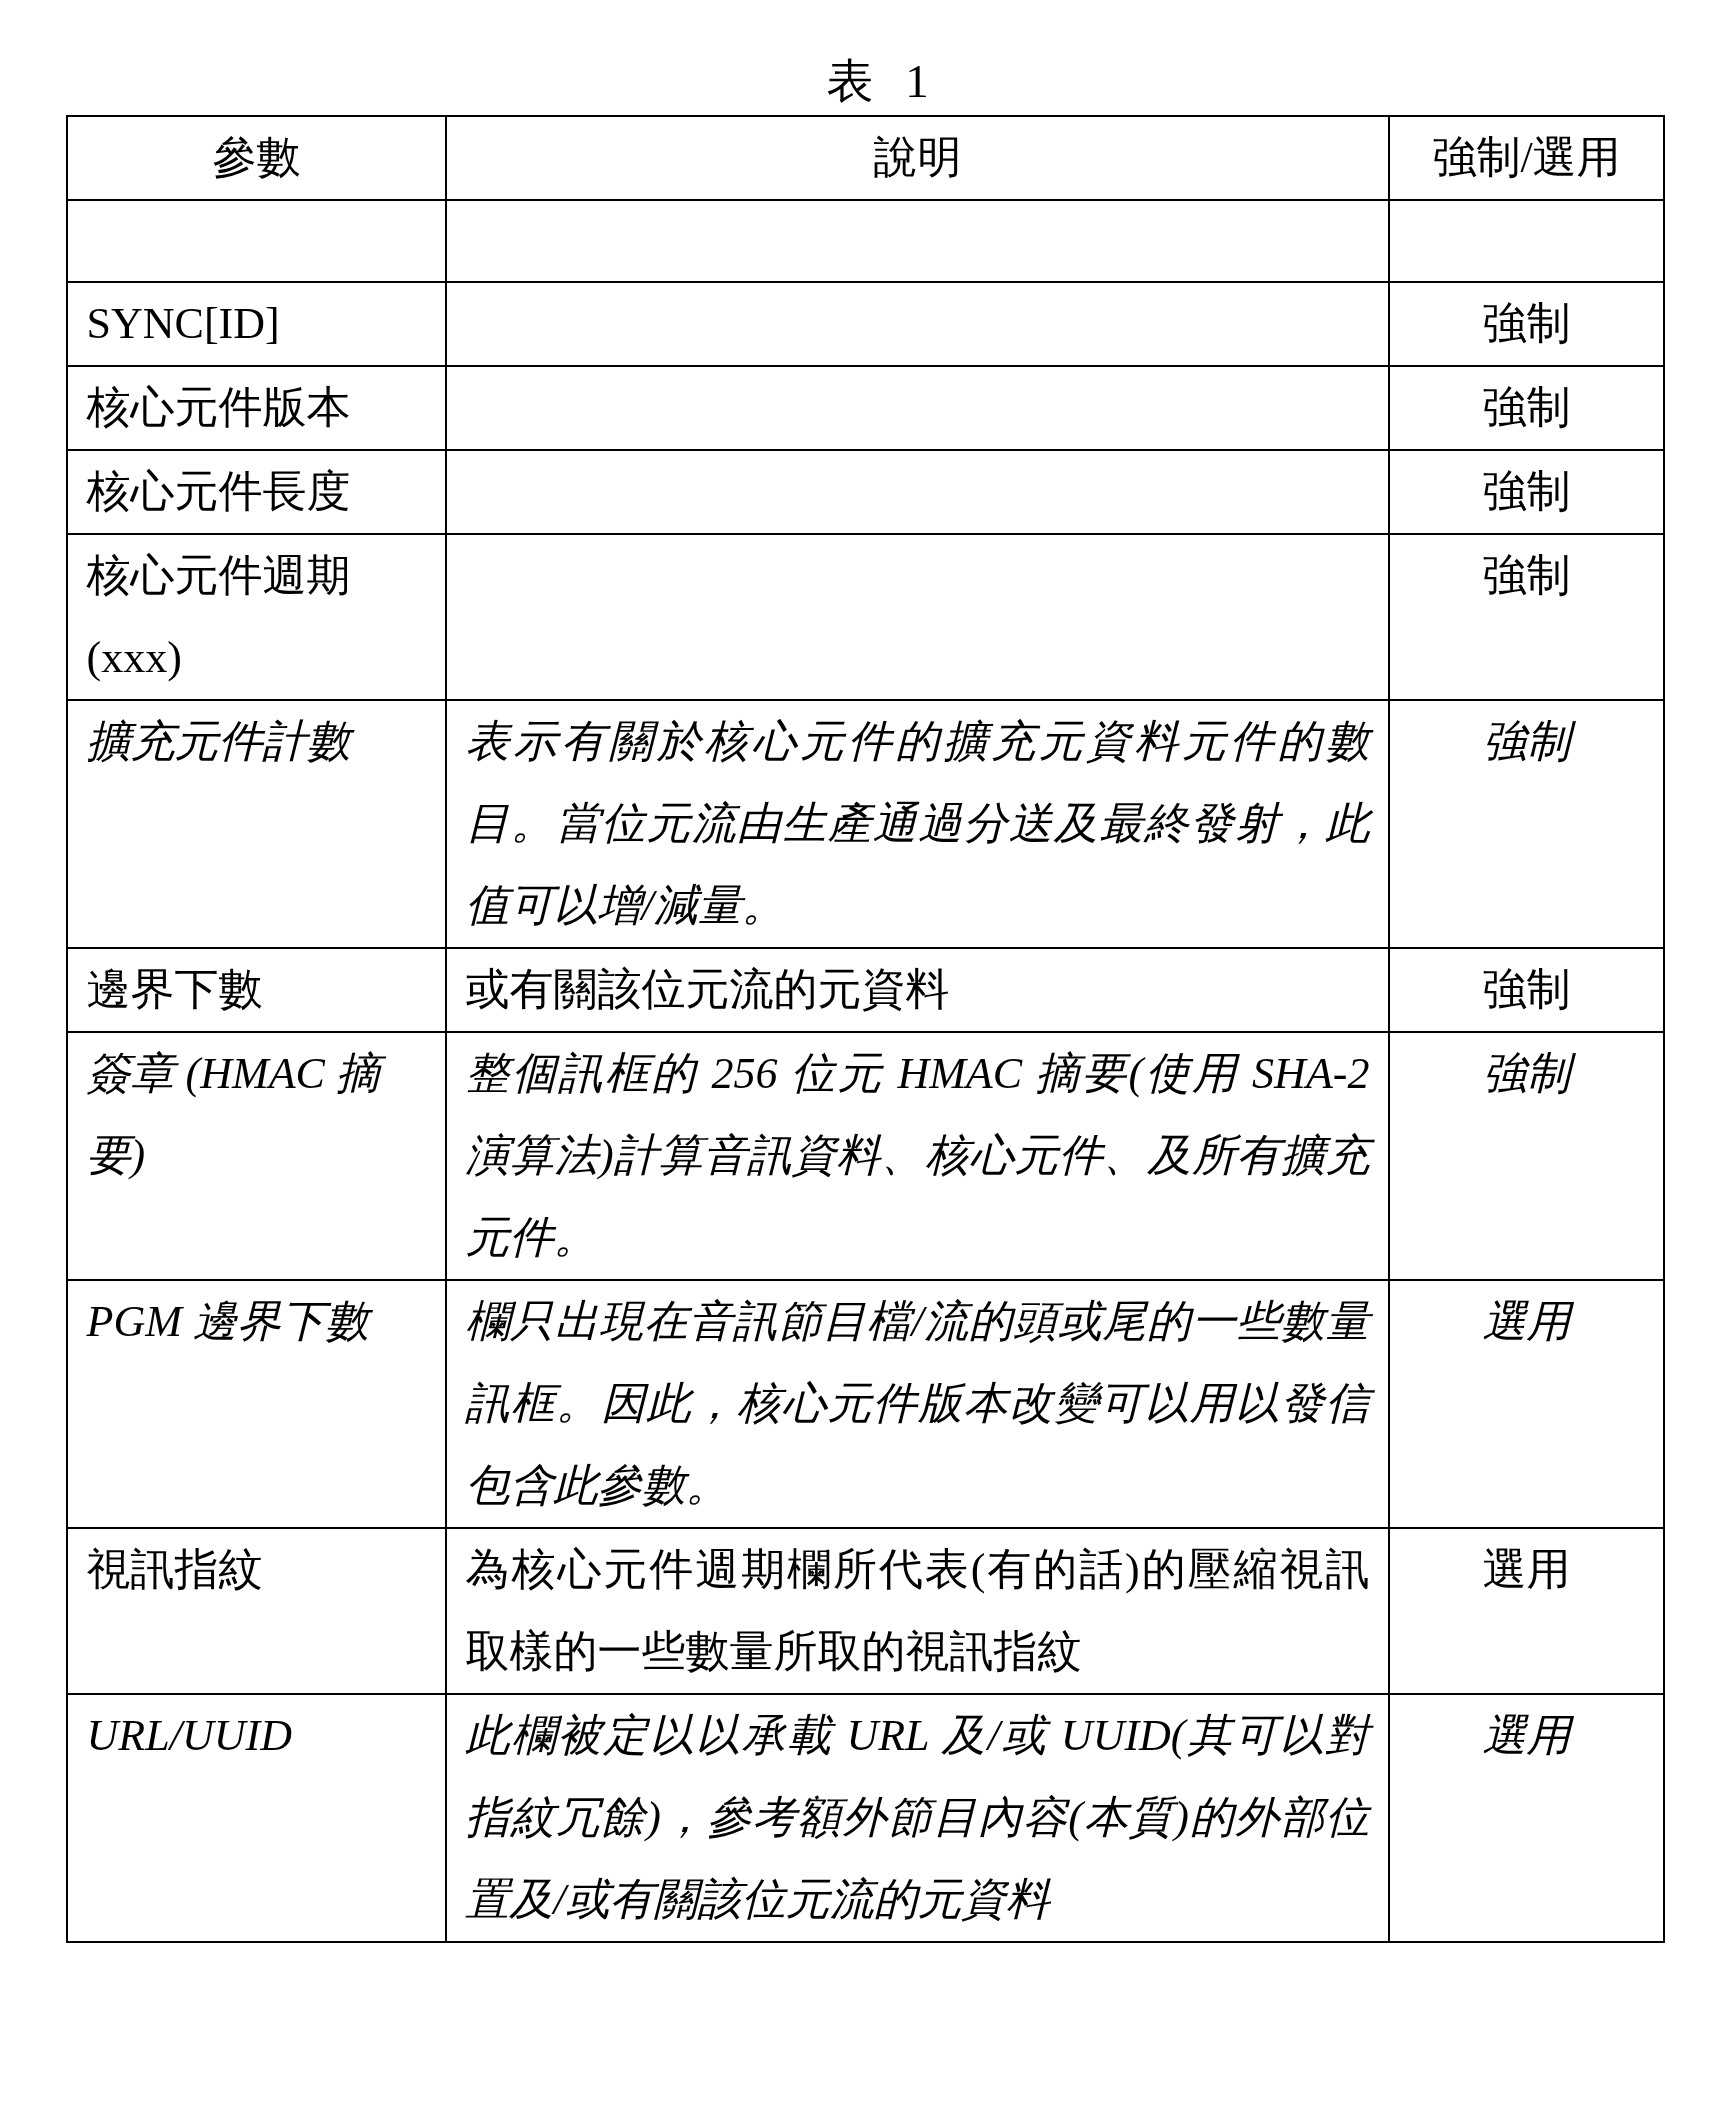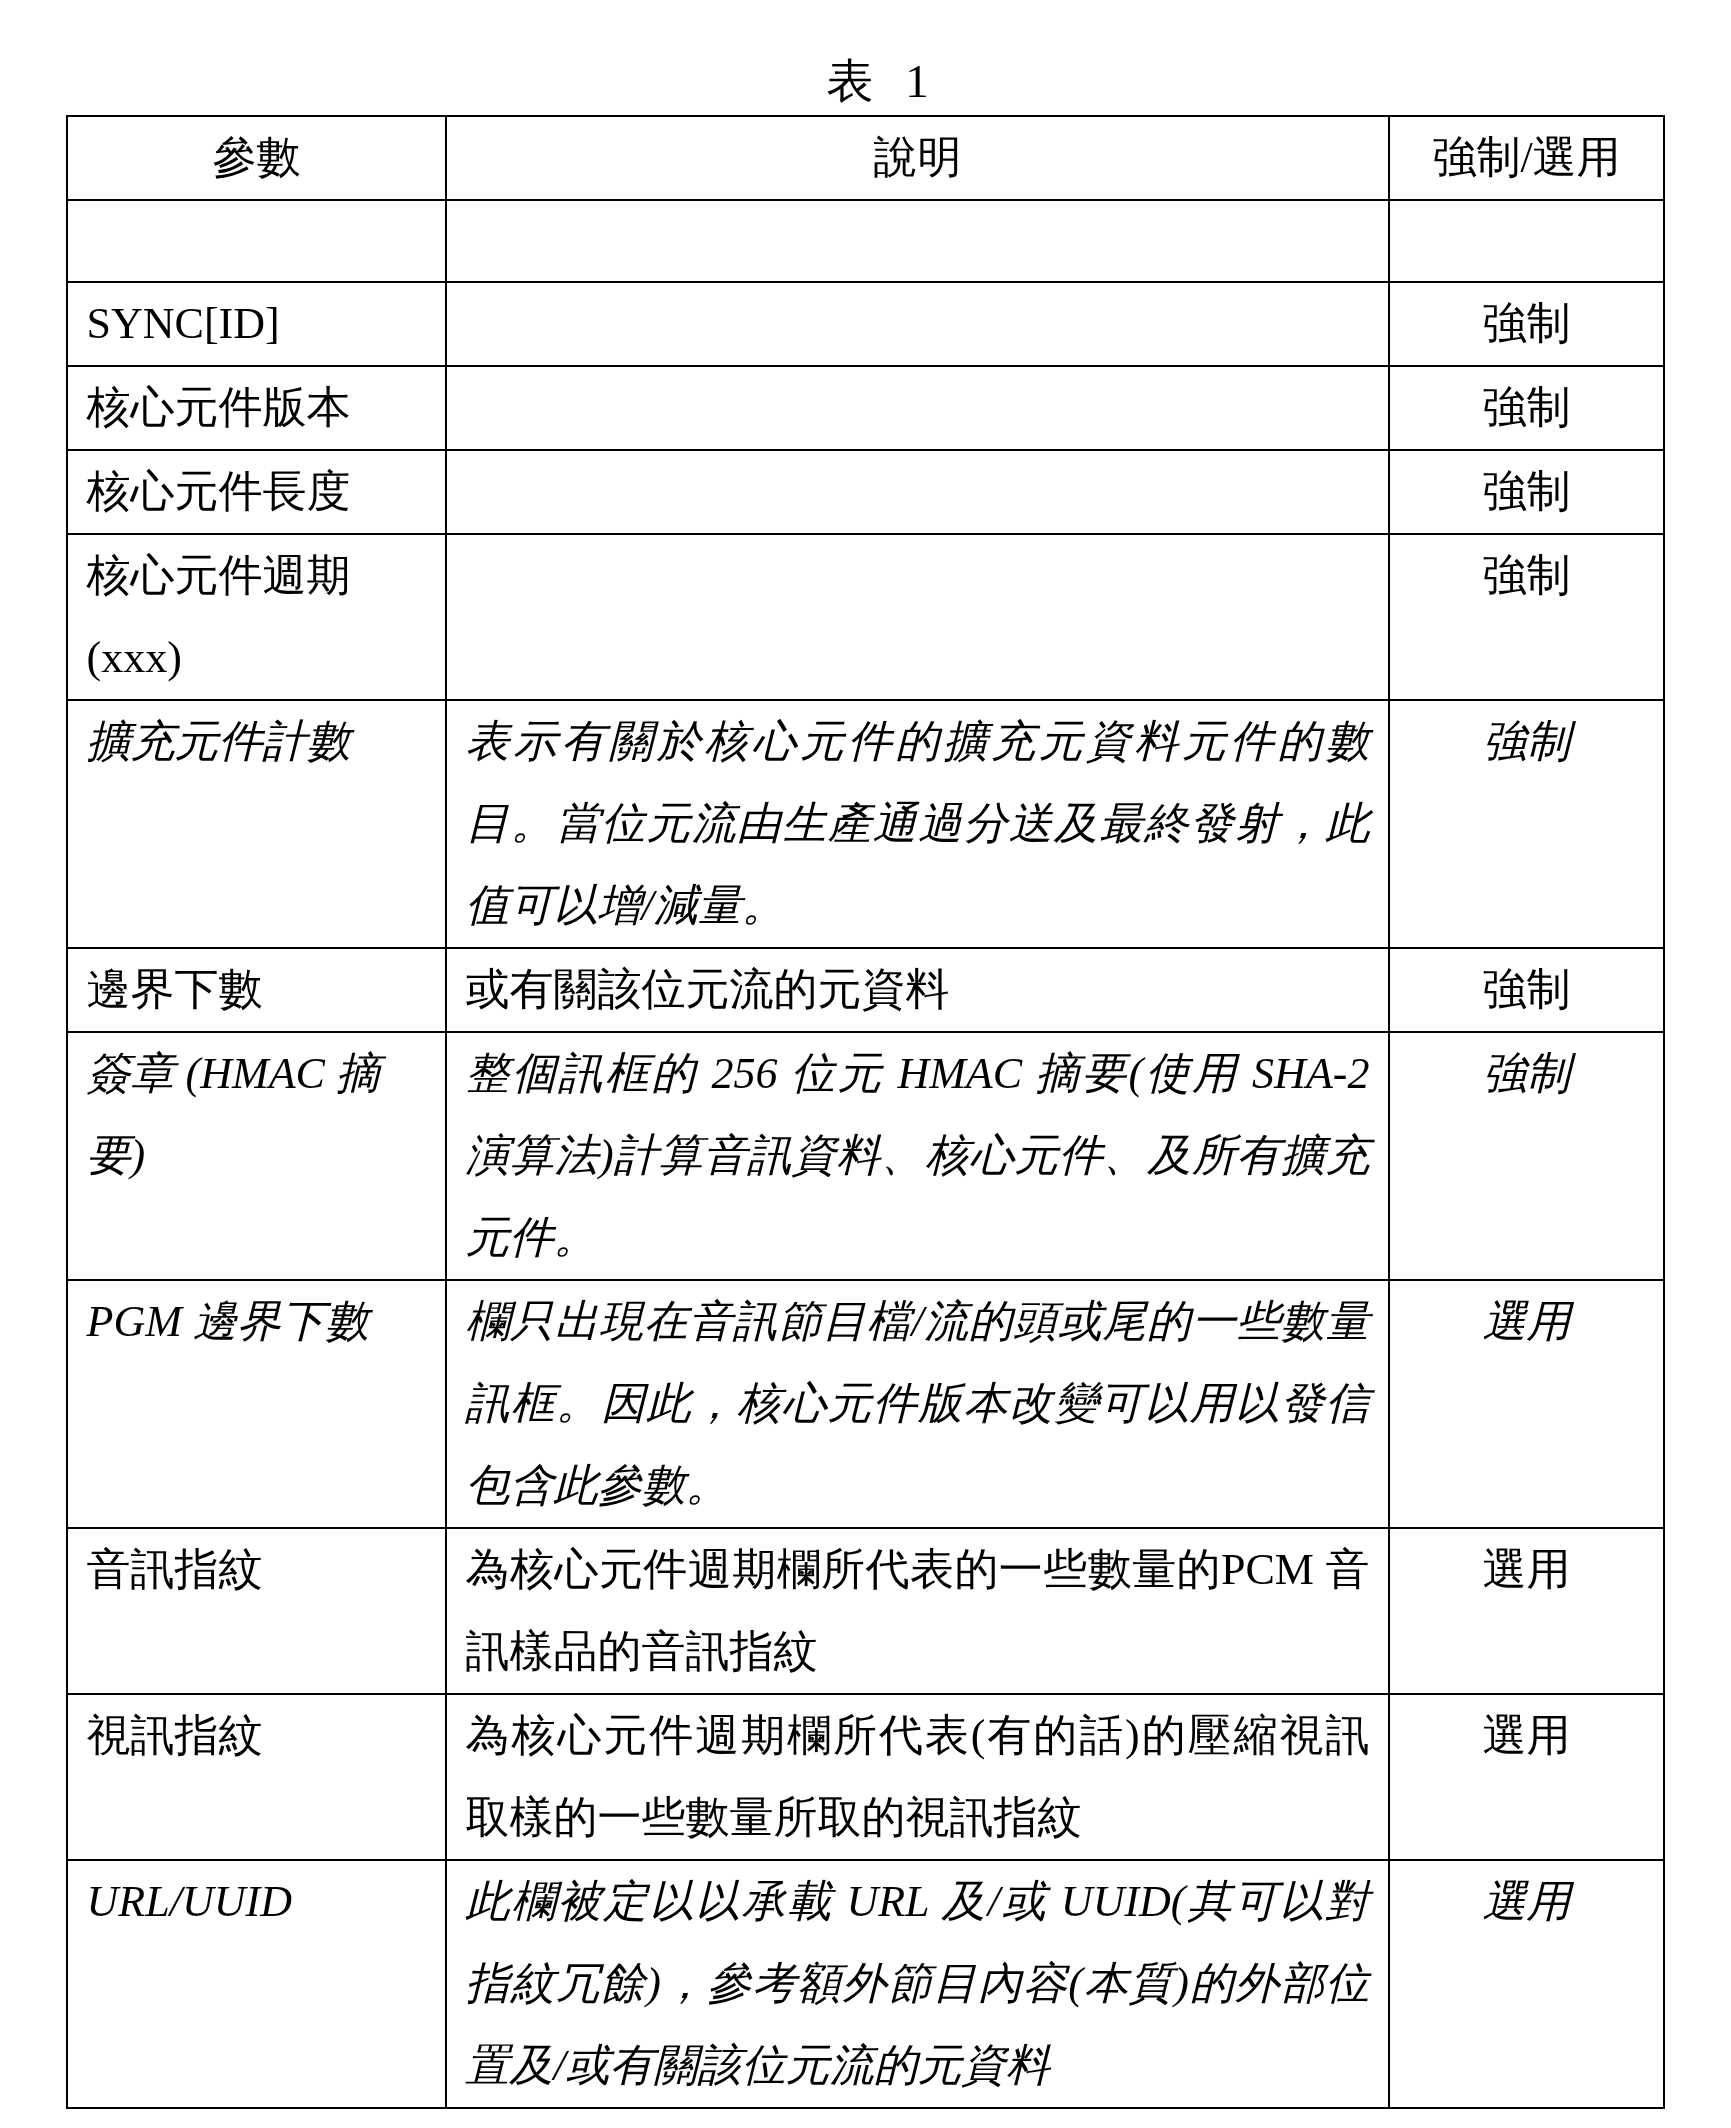--- a/index.html
+++ b/index.html
@@ -77,25 +77,20 @@
       <td>簽章 (HMAC 摘要)</td>
       <td class="desc">整個訊框的 256 位元 HMAC 摘要(使用 SHA-2 演算法)計算音訊資料、核心元件、及所有擴充元件。</td>
       <td class="req">強制</td>
     </tr>
     <tr class="r3">
       <td>PGM 邊界下數</td>
       <td class="desc">欄只出現在音訊節目檔/流的頭或尾的一些數量訊框。因此，核心元件版本改變可以用以發信包含此參數。</td>
       <td class="req">選用</td>
     </tr>
     <tr class="r2">
-      <td>音訊指紋</td>
-      <td class="desc">為核心元件週期欄所代表的一些數量的PCM 音訊樣品的音訊指紋</td>
-      <td class="req">選用</td>
-    </tr>
-    <tr class="r2">
       <td>視訊指紋</td>
       <td class="desc">為核心元件週期欄所代表(有的話)的壓縮視訊取樣的一些數量所取的視訊指紋</td>
       <td class="req">選用</td>
     </tr>
     <tr class="r3">
       <td>URL/UUID</td>
       <td class="desc">此欄被定以以承載 URL 及/或 UUID(其可以對指紋冗餘)，參考額外節目內容(本質)的外部位置及/或有關該位元流的元資料</td>
       <td class="req">選用</td>
     </tr>
   </tbody>

